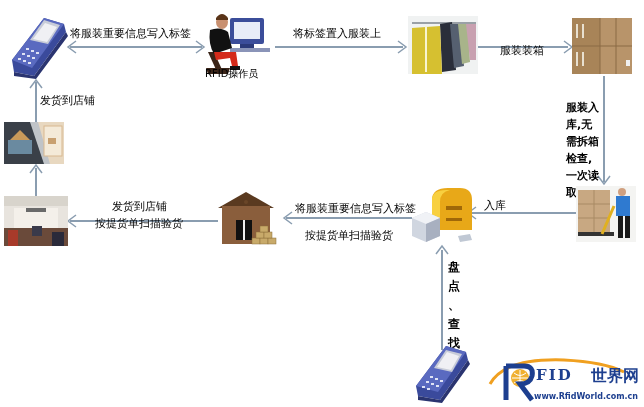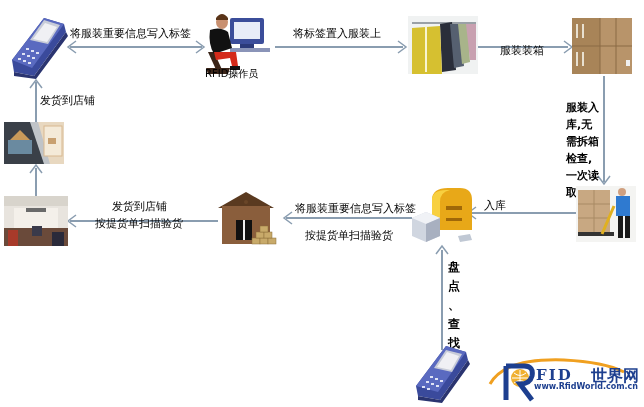--- a/index.html
+++ b/index.html
@@ -251,14 +251,14 @@
 
 <div class="abs" style="left:484px;top:354px;width:156px;height:52px;">
   <svg class="abs" style="left:0;top:0" width="156" height="52">
     <path d="M6,30 Q20,4 80,6 Q120,8 140,18" fill="none" stroke="#f0a020" stroke-width="3"></path>
     <circle cx="36" cy="24" r="9" fill="#f0b030"></circle>
     <path d="M28,24 H44 M36,16 V32 M30,19 Q36,24 42,19 M30,29 Q36,24 42,29" stroke="#fff" stroke-width="1" fill="none"></path>
     <path d="M22,12 L22,46 M22,12 L40,12 Q50,12 48,22 Q46,30 36,30 L48,46" fill="none" stroke="#1d3f8f" stroke-width="5"></path>
   </svg>
   <div class="abs" style="left:52px;top:12px;font-family:'DejaVu Serif',serif;font-weight:bold;font-size:15px;color:#1d3f8f;letter-spacing:2px;">FID</div>
   <div class="abs" style="left:98px;top:12px;font-weight:bold;font-size:16px;color:#1d3f8f;margin-left:9px;">世界网</div>
-  <div class="abs" style="left:50px;top:28px;font-weight:bold;font-size:8px;color:#1d3f8f;">www.RfidWorld.com.cn</div>
+  <div class="abs" style="left:50px;top:38px;font-weight:bold;font-size:8px;color:#1d3f8f;">www.RfidWorld.com.cn</div>
 </div>
 
 </body></html>

